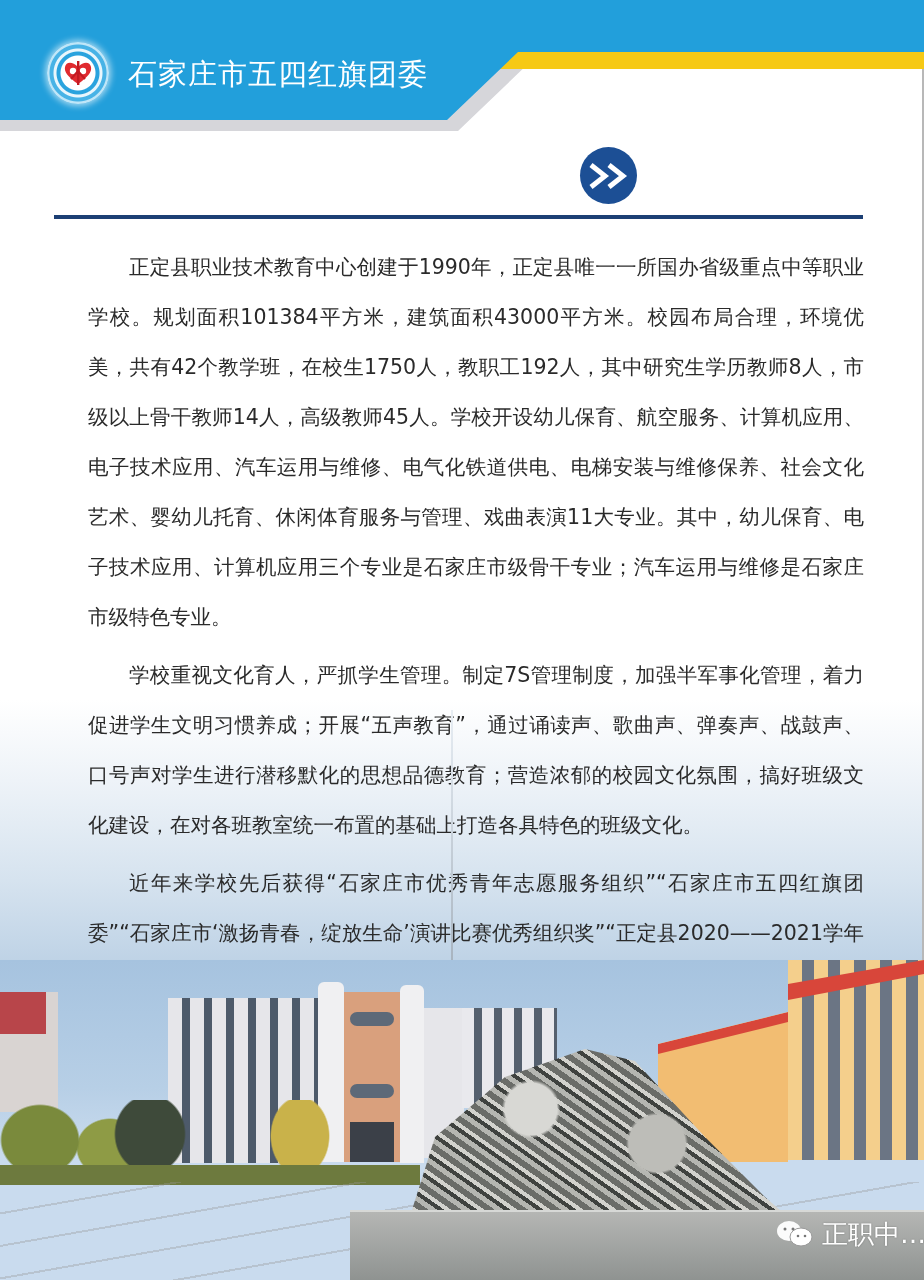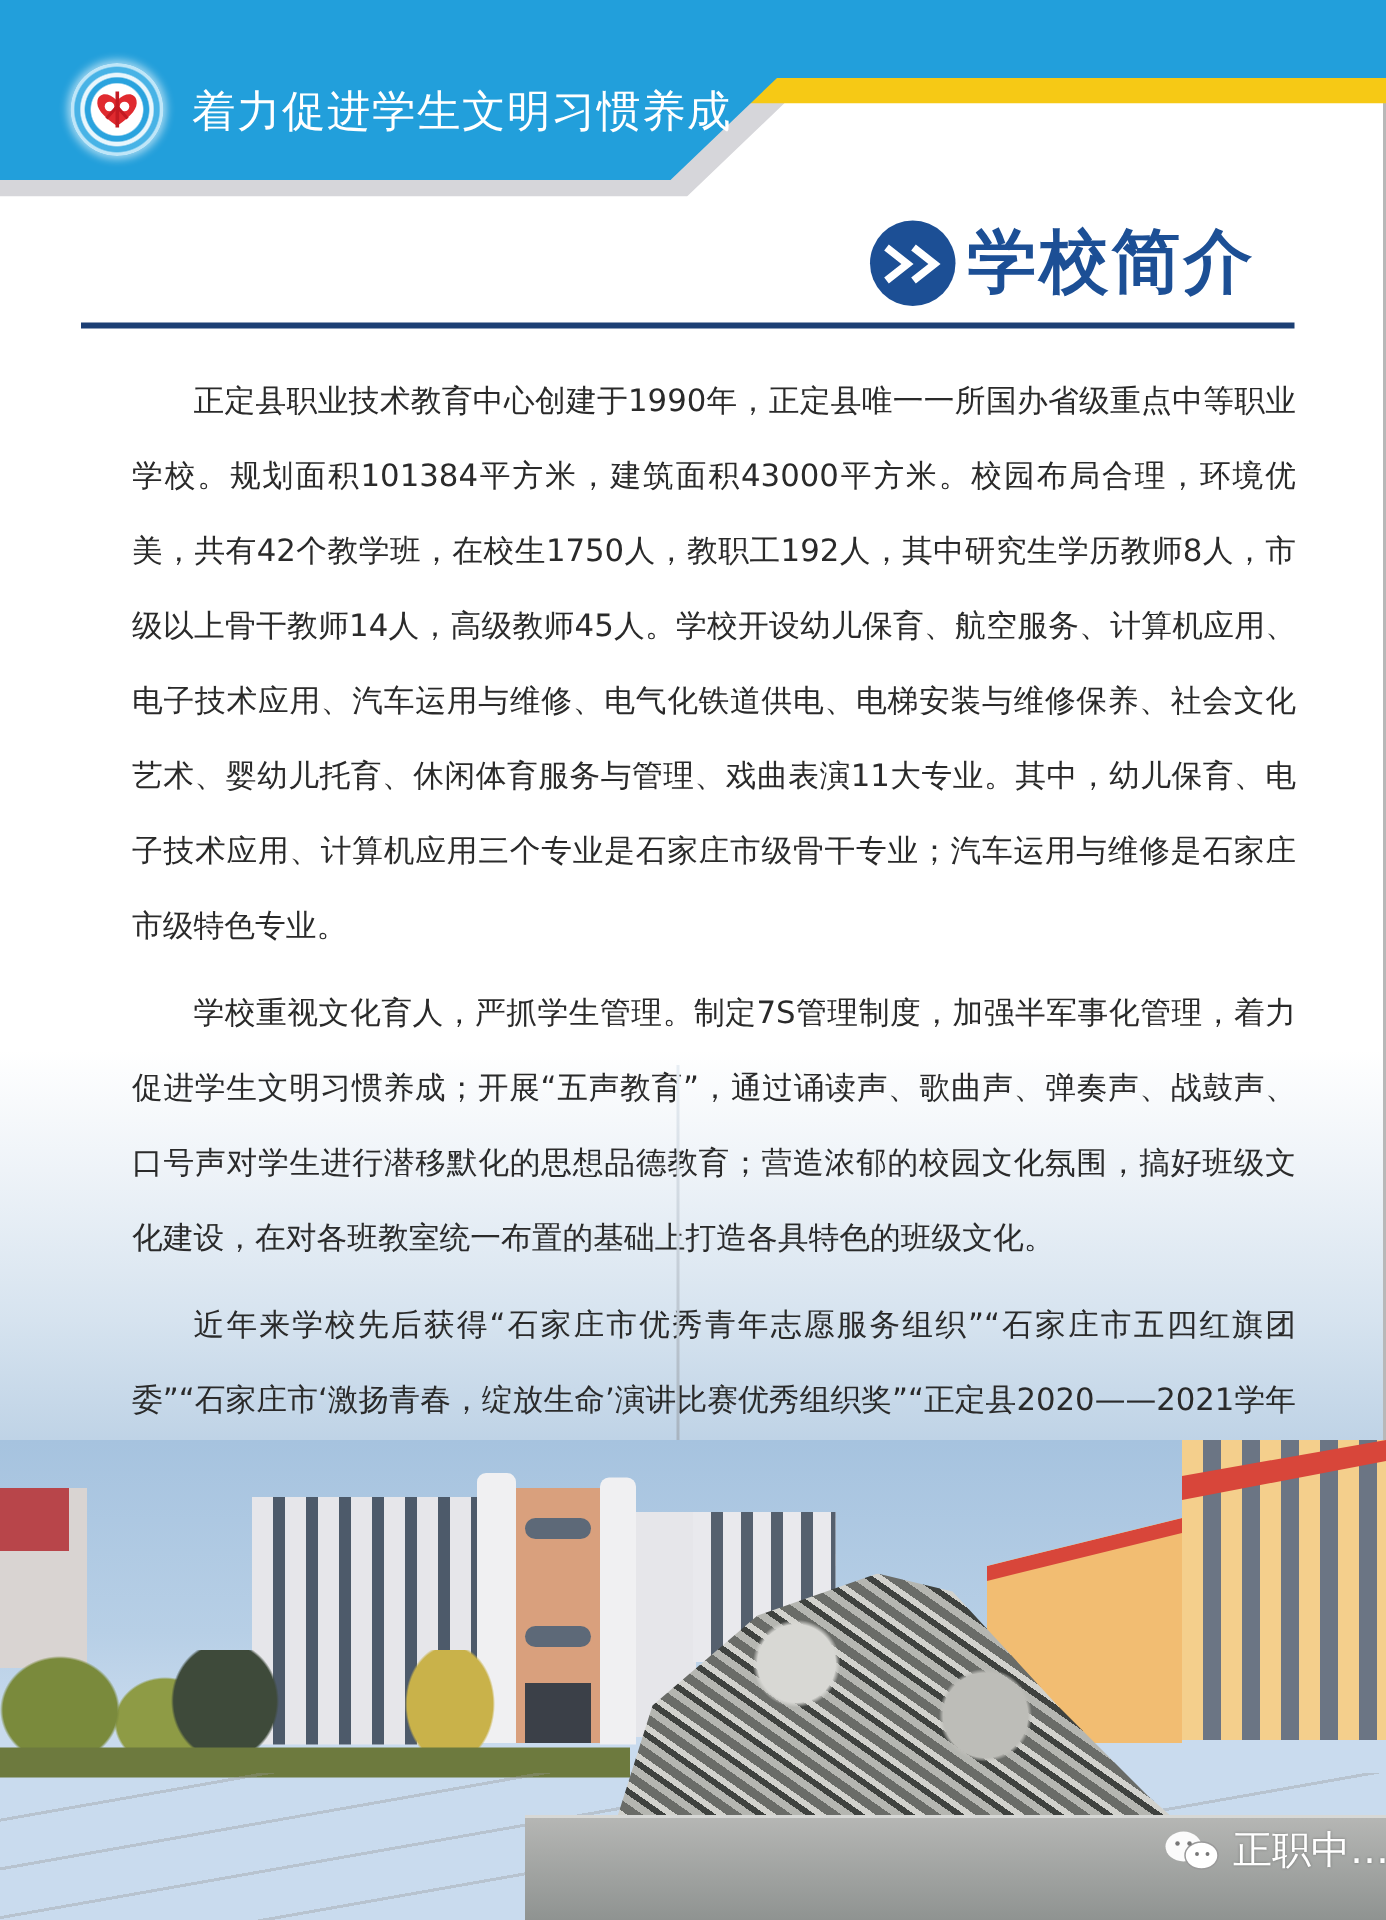--- a/index.html
+++ b/index.html
@@ -79,29 +79,28 @@
   <div class="hdr-blue"></div>
   <div class="logo">
     <svg class="logo-mark" viewBox="0 0 30 28">
       <path d="M15 25 C5 18 1 13 2 8 C3 3 9 2 15 8 C21 2 27 3 28 8 C29 13 25 18 15 25Z" fill="#e02a2f"></path>
       <circle cx="10" cy="12" r="3.2" fill="#fff"></circle>
       <circle cx="20" cy="12" r="3.2" fill="#fff"></circle>
       <rect x="14" y="2" width="2.4" height="24" fill="#c31a22"></rect>
       <path d="M8 20 L15 12 L22 20" stroke="#c31a22" stroke-width="2" fill="none"></path>
     </svg>
   </div>
-  <div class="hdr-title">着力促进学生文明习惯养成</div>
+  <div class="hdr-title">石家庄市五四红旗团委</div>
 
   <div class="sec-icon">
     <svg width="42" height="30" viewBox="0 0 42 30">
       <path d="M3 4 L17 15 L3 26" stroke="#ffffff" stroke-width="5" fill="none" stroke-linejoin="miter"></path>
       <path d="M21 4 L35 15 L21 26" stroke="#ffffff" stroke-width="5" fill="none" stroke-linejoin="miter"></path>
     </svg>
   </div>
-  <div class="sec-title">学校简介</div>
   <div class="sec-rule"></div>
 
   <div class="content">
     <p>正定县职业技术教育中心创建于1990年，正定县唯一一所国办省级重点中等职业学校。规划面积101384平方米，建筑面积43000平方米。校园布局合理，环境优美，共有42个教学班，在校生1750人，教职工192人，其中研究生学历教师8人，市级以上骨干教师14人，高级教师45人。学校开设幼儿保育、航空服务、计算机应用、电子技术应用、汽车运用与维修、电气化铁道供电、电梯安装与维修保养、社会文化艺术、婴幼儿托育、休闲体育服务与管理、戏曲表演11大专业。其中，幼儿保育、电子技术应用、计算机应用三个专业是石家庄市级骨干专业；汽车运用与维修是石家庄市级特色专业。</p>
     <p>学校重视文化育人，严抓学生管理。制定7S管理制度，加强半军事化管理，着力促进学生文明习惯养成；开展“五声教育”，通过诵读声、歌曲声、弹奏声、战鼓声、口号声对学生进行潜移默化的思想品德教育；营造浓郁的校园文化氛围，搞好班级文化建设，在对各班教室统一布置的基础上打造各具特色的班级文化。</p>
     <p>近年来学校先后获得“石家庄市优秀青年志愿服务组织”“石家庄市五四红旗团委”“石家庄市‘激扬青春，绽放生命’演讲比赛优秀组织奖”“正定县2020——2021学年度教育系统先进集体”“正定县党史知识竞赛优秀组织奖”“正定县学雷锋志愿服务先进集体”等荣誉称号。在石家庄市中等职业学校学生技能大赛中荣获7个团体二等奖和22个团体三等奖。</p>
   </div>
 
   <div class="photo">
     <div class="sky"></div>

